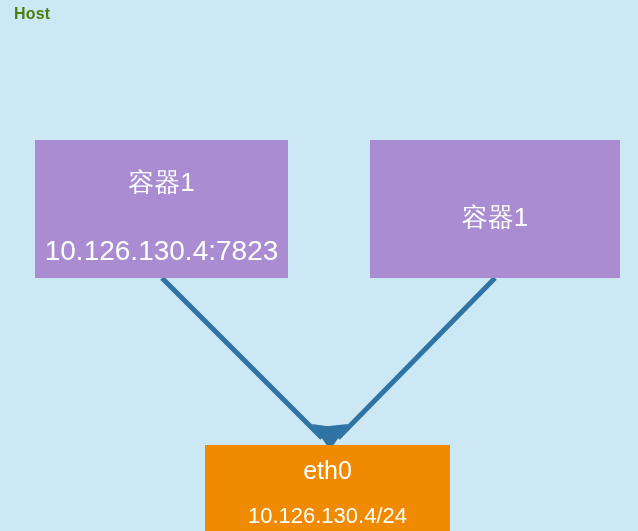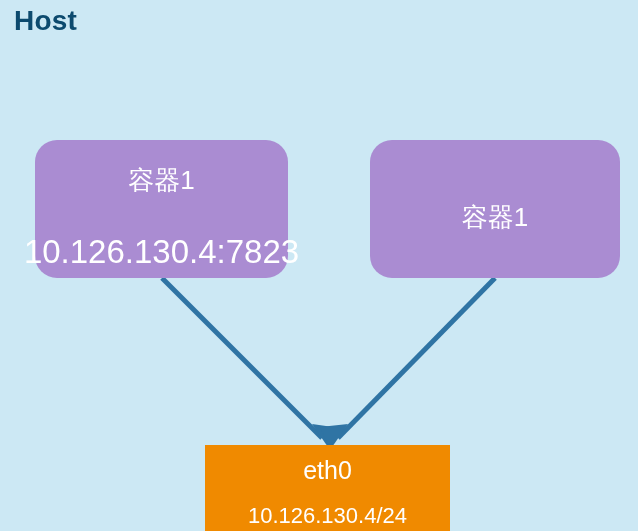--- a/index.html
+++ b/index.html
@@ -15,23 +15,23 @@
     position: relative;
     width: 638px;
     height: 531px;
     overflow: hidden;
     background: #cce8f4;
   }
   #host-title {
     position: absolute;
     left: 14px;
     top: 5px;
-    font-size: 28px;
+    font-size: 16px;
     font-weight: bold;
-    color: #0c4a6e;
+    color: #4d7c0f;
     letter-spacing: 0.2px;
     white-space: nowrap;
   }
   #edges {
     position: absolute;
     left: 0;
     top: 0;
     width: 638px;
     height: 531px;
   }
@@ -40,41 +40,40 @@
     box-sizing: border-box;
     display: flex;
     flex-direction: column;
     align-items: center;
     justify-content: center;
     color: #ffffff;
     text-align: center;
   }
   .node-container {
     background: #aa8cd2;
-    border-radius: 22px;
   }
   #node-container-left {
     left: 35px;
     top: 140px;
     width: 253px;
     height: 138px;
   }
   #node-container-right {
     left: 370px;
     top: 140px;
     width: 250px;
     height: 138px;
   }
   .node-container .node-title {
     font-size: 26px;
     line-height: 1;
     margin-top: 16px;
   }
   .node-container .node-sub {
-    font-size: 33px;
+    font-size: 28px;
     line-height: 1;
     margin-top: 42px;
   }
   #node-eth0 {
     left: 205px;
     top: 445px;
     width: 245px;
     height: 86px;
     background: #f08a00;
     justify-content: flex-start;

